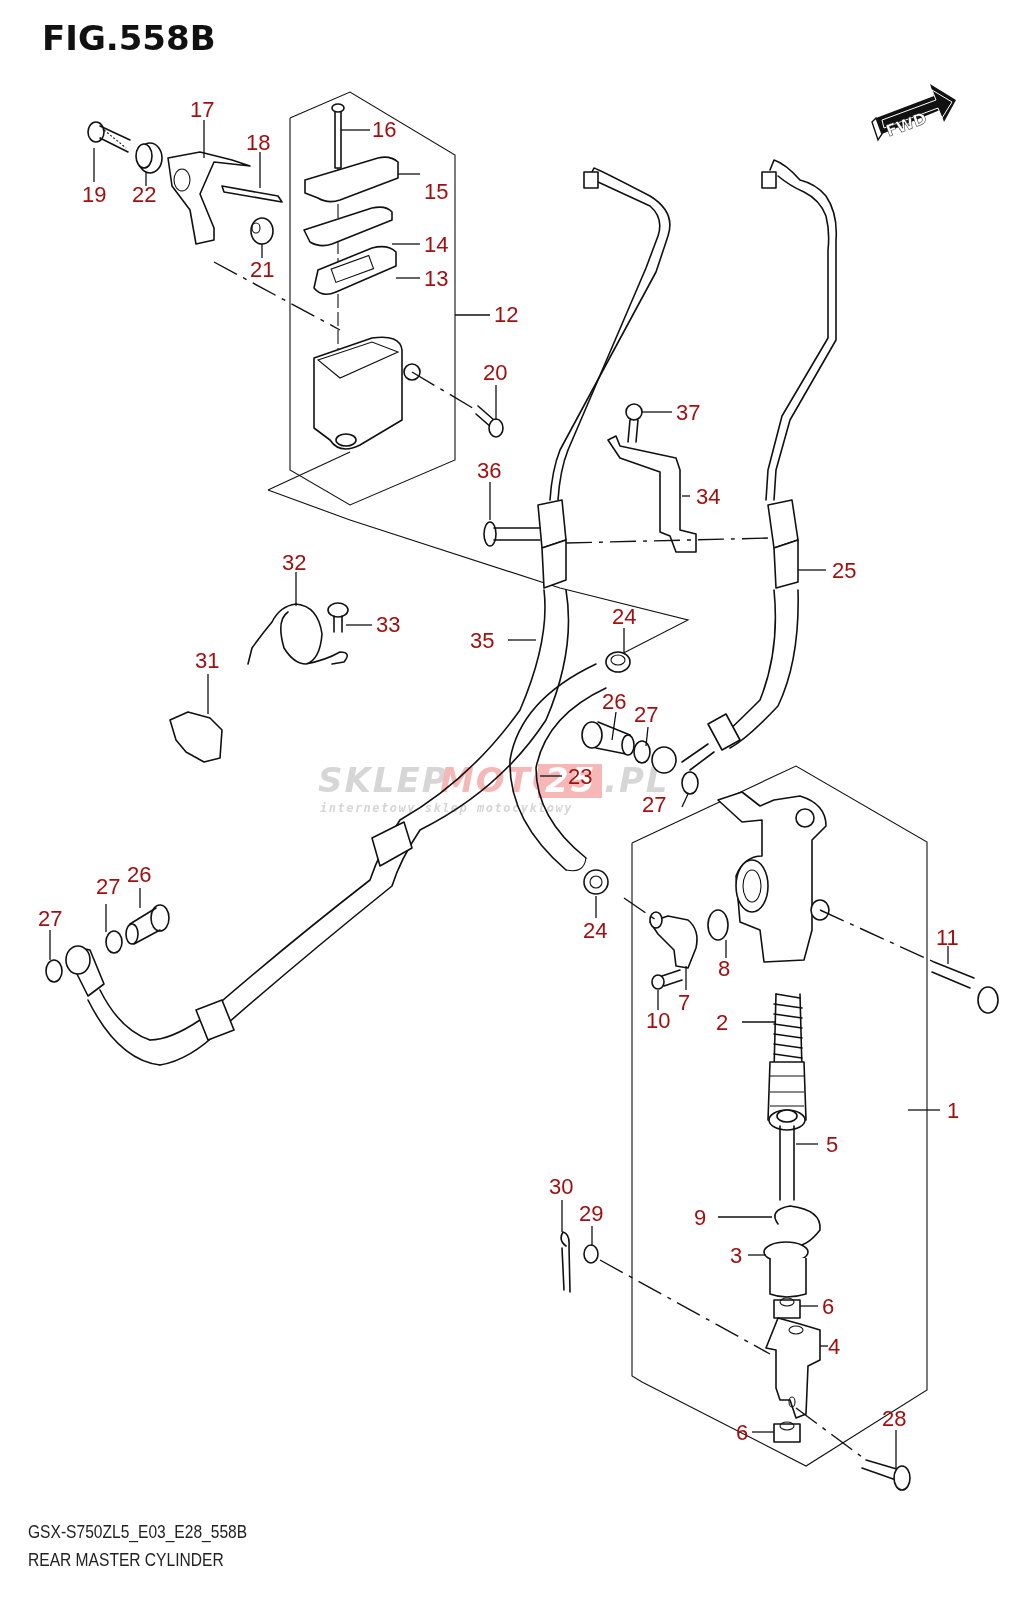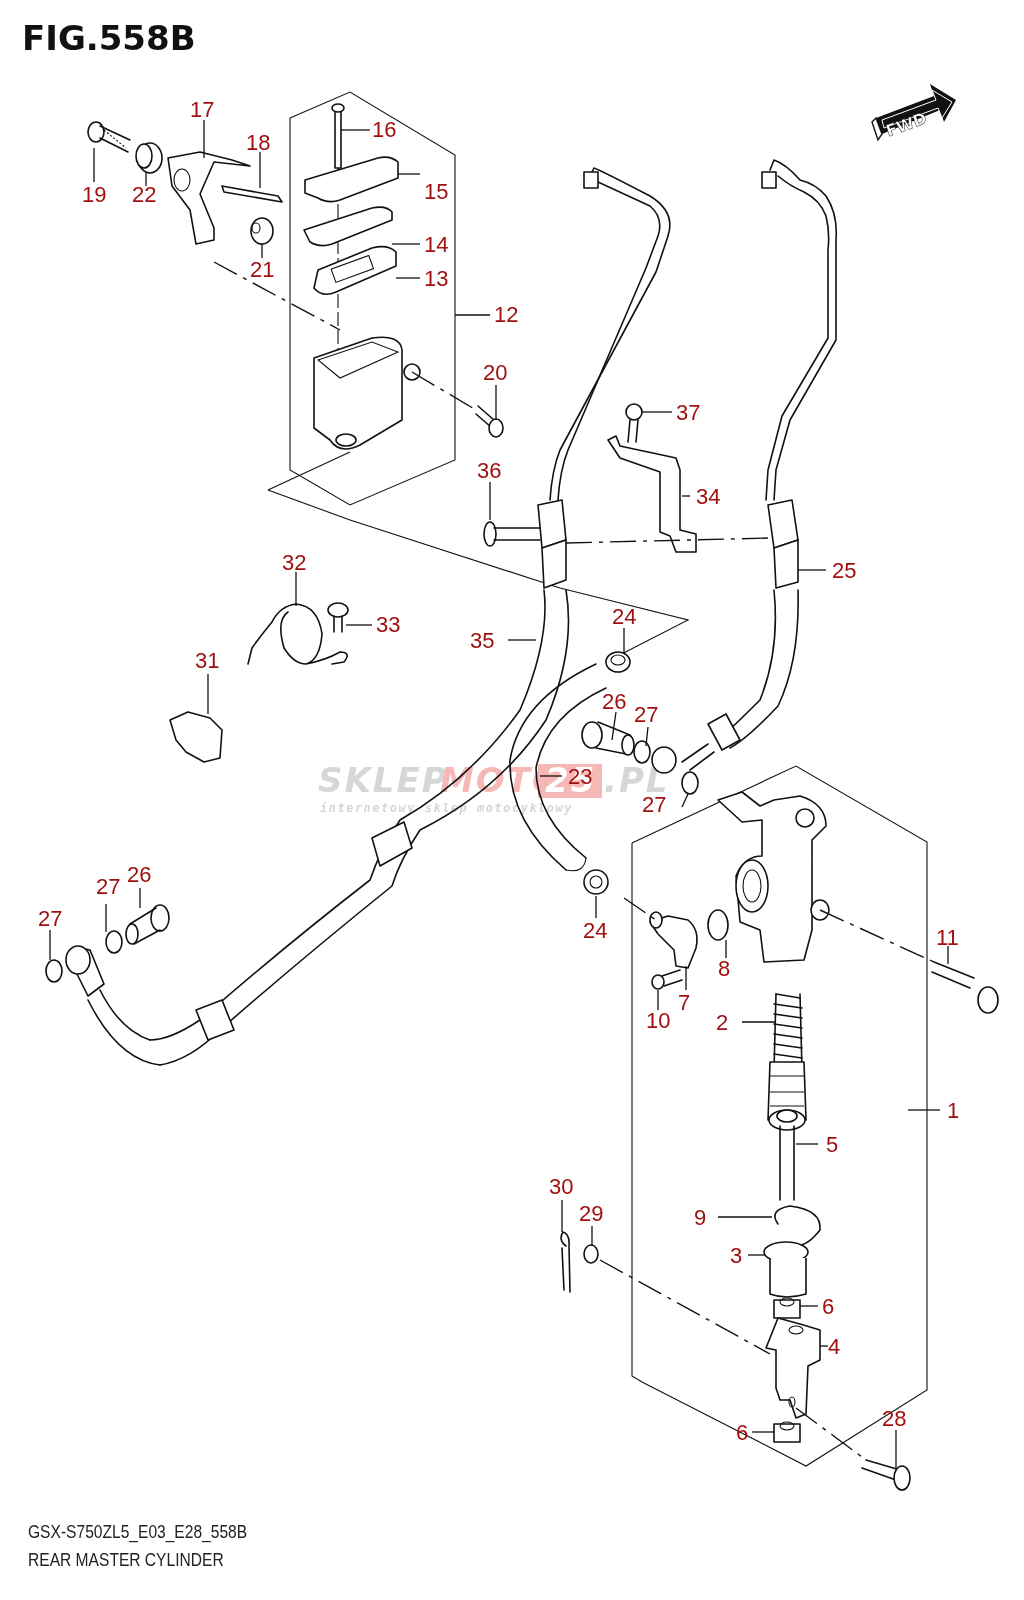--- a/index.html
+++ b/index.html
@@ -1,17 +1,17 @@
 <!DOCTYPE html>
 <html><head>
 <meta charset="utf-8">
 <style>
   html, body { margin: 0; padding: 0; background: #ffffff; }
   body { width: 1024px; height: 1600px; position: relative; overflow: hidden; font-family: "Liberation Sans", sans-serif; }
-  #fig-title { position: absolute; left: 22px; top: 18px; font-family: "DejaVu Sans", sans-serif; font-weight: bold; font-size: 34px; color: #111; letter-spacing: 0px; }
+  #fig-title { position: absolute; left: 42px; top: 18px; font-family: "DejaVu Sans", sans-serif; font-weight: bold; font-size: 34px; color: #111; letter-spacing: 0px; }
   #footer { position: absolute; left: 28px; top: 1518px; font-family: "Liberation Sans", sans-serif; font-size: 19px; color: #222; line-height: 28px; transform: scaleX(0.82); transform-origin: left top; }
   svg#diagram { position: absolute; left: 0; top: 0; }
   .ln { fill: none; stroke: #111; stroke-width: 1.6; stroke-linecap: round; stroke-linejoin: round; }
   .thin { fill: none; stroke: #111; stroke-width: 1.1; }
   .part { fill: #fff; stroke: #111; stroke-width: 1.6; stroke-linejoin: round; }
   .dash { fill: none; stroke: #111; stroke-width: 1.4; stroke-dasharray: 26 7 4 7; }
   .leader { fill: none; stroke: #111; stroke-width: 1.3; }
   .callout { fill: #a01010; font-family: "Liberation Sans", sans-serif; font-size: 22px; }
   .wm1 { font-family: "DejaVu Sans", sans-serif; font-weight: bold; font-style: italic; font-size: 34px; letter-spacing: 2px; }
   .wm2 { font-family: "DejaVu Sans Mono", monospace; font-weight: bold; font-style: italic; font-size: 12px; fill: #c9c9c9; letter-spacing: 1.5px; }

